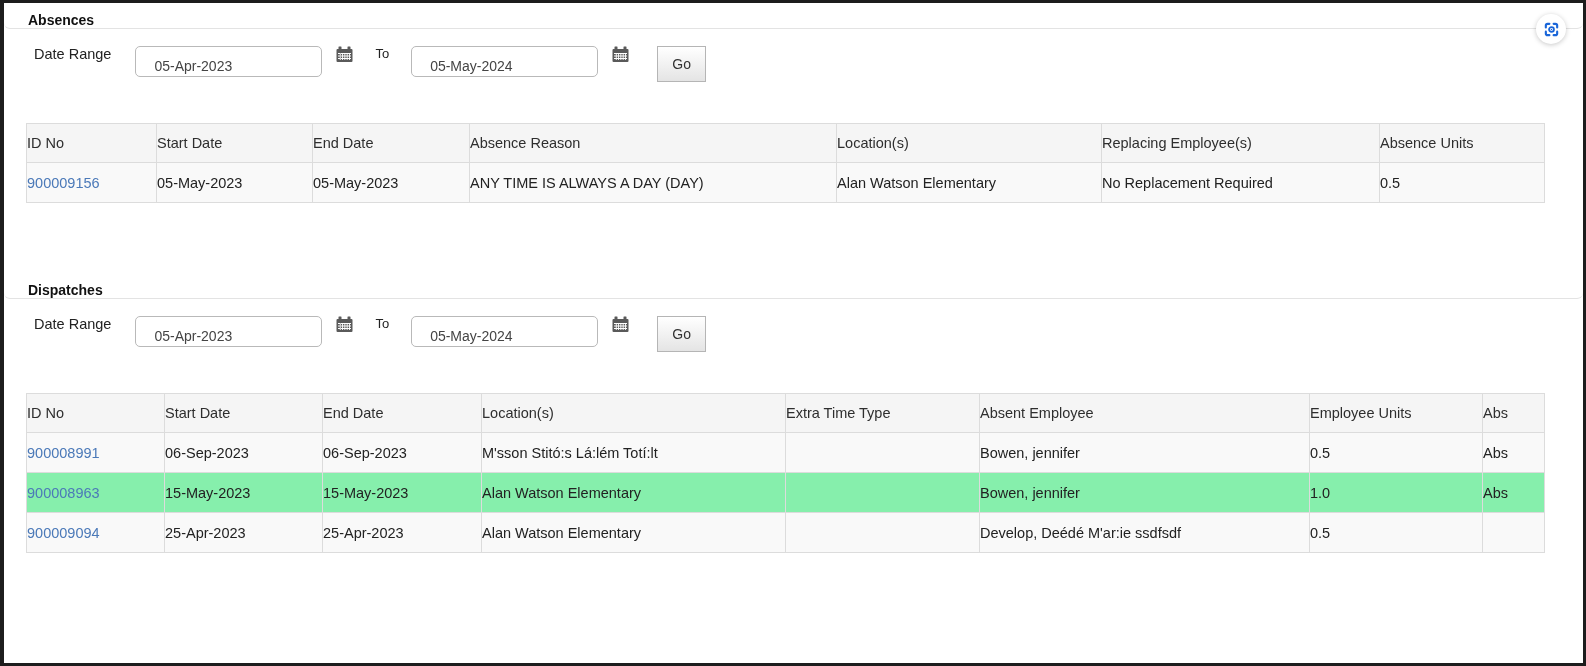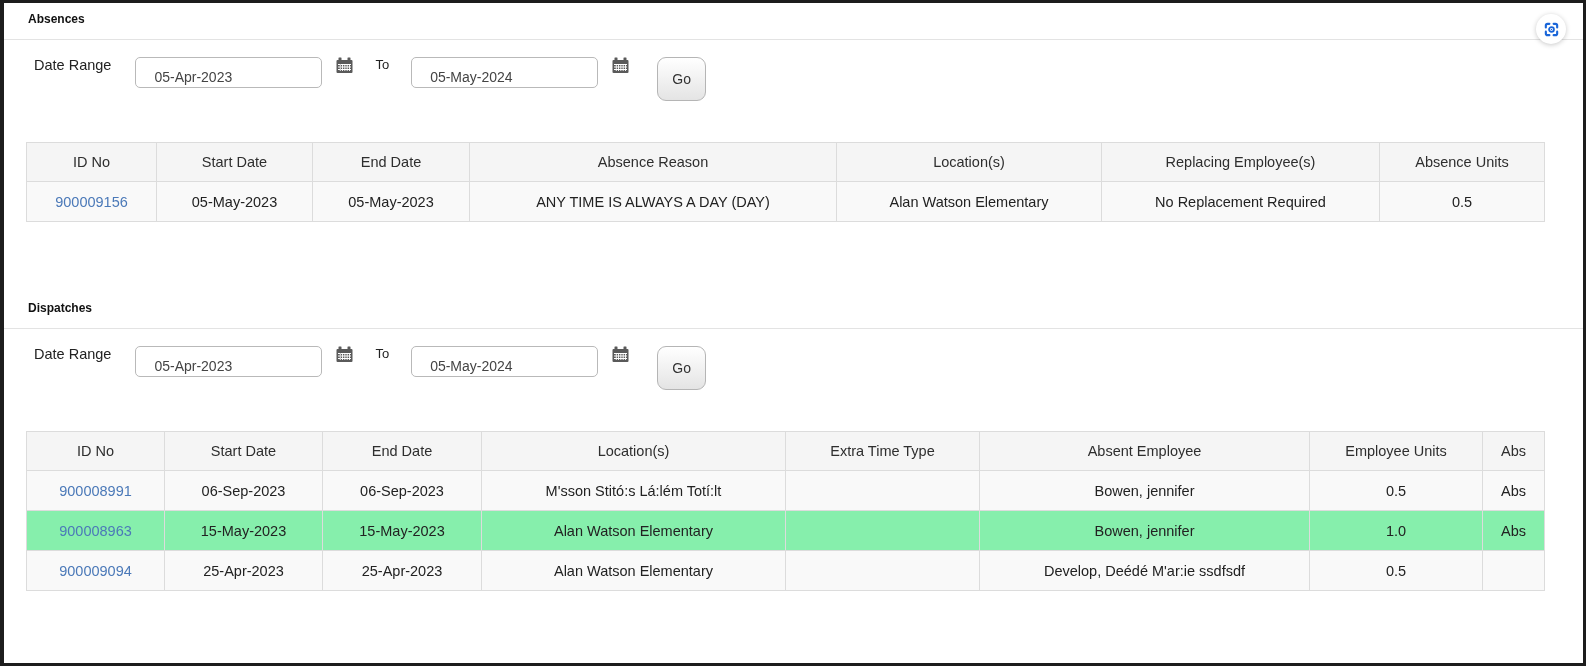--- a/index.html
+++ b/index.html
@@ -7,44 +7,45 @@
   body {
     width:1586px; height:666px;
     font-family:"Liberation Sans", sans-serif;
     background:#fff;
     border:3px solid #1d1d1d;
     border-left-width:4px;
     position:relative;
     overflow:hidden;
   }
   .panel-title {
-    font-size:12px; font-weight:bold; color:#111;
-    padding:9px 0 13px 24px;
+    font-size:14px; font-weight:bold; color:#111;
+    padding:9px 0 0 24px;
     border-bottom:1px solid #e3e3e3;
+    border-radius:6px;
   }
   .panel--second { margin-top:70px; }
   .filter-row { display:flex; align-items:flex-start; margin:17px 0 0 30px; }
   .filter-label { font-size:14.5px; color:#222; margin-right:24px; }
   .date-input {
     width:187px; height:31px;
     border:1px solid #b9b9b9; border-radius:5px;
     font:14px "Liberation Sans", sans-serif; color:#444;
     padding:8px 0 0 18px; background:#fff;
   }
   .cal-btn { margin-left:14px; display:inline-flex; align-items:center; cursor:pointer; }
   .to-label { font-size:13px; color:#222; margin:0 22px; }
   .go-btn {
-    margin-left:28px; width:49px; height:44px;
-    border:1px solid #b5b5b5; border-radius:9px;
+    margin-left:28px; width:49px; height:36px;
+    border:1px solid #b5b5b5; border-radius:0;
     background:linear-gradient(#ffffff,#e4e4e4);
     font:14px "Liberation Sans", sans-serif; color:#333; cursor:pointer;
   }
   .data-table { table-layout:fixed; border-collapse:collapse; margin:41px 0 0 22px; }
   .data-table th, .data-table td {
-    border:1px solid #dcdcdc; font-size:14.5px; text-align:center;
+    border:1px solid #dcdcdc; font-size:14.5px; text-align:left;
     padding:0 0; overflow:hidden; white-space:nowrap;
   }
   .data-table th { height:39px; background:#f5f5f5; font-weight:normal; color:#2e2e2e; }
   .data-table td { height:40px; color:#222; background:#86efac; }
   .data-table tbody tr:nth-child(odd) td { background:#f9f9f9; }
   .id-link { color:#4b79b8; text-decoration:none; }
   .scan-fab {
     position:absolute; top:11px; right:17px; width:30px; height:30px;
     border-radius:50%; background:#fff;
     box-shadow:0 1px 5px rgba(0,0,0,.22);

